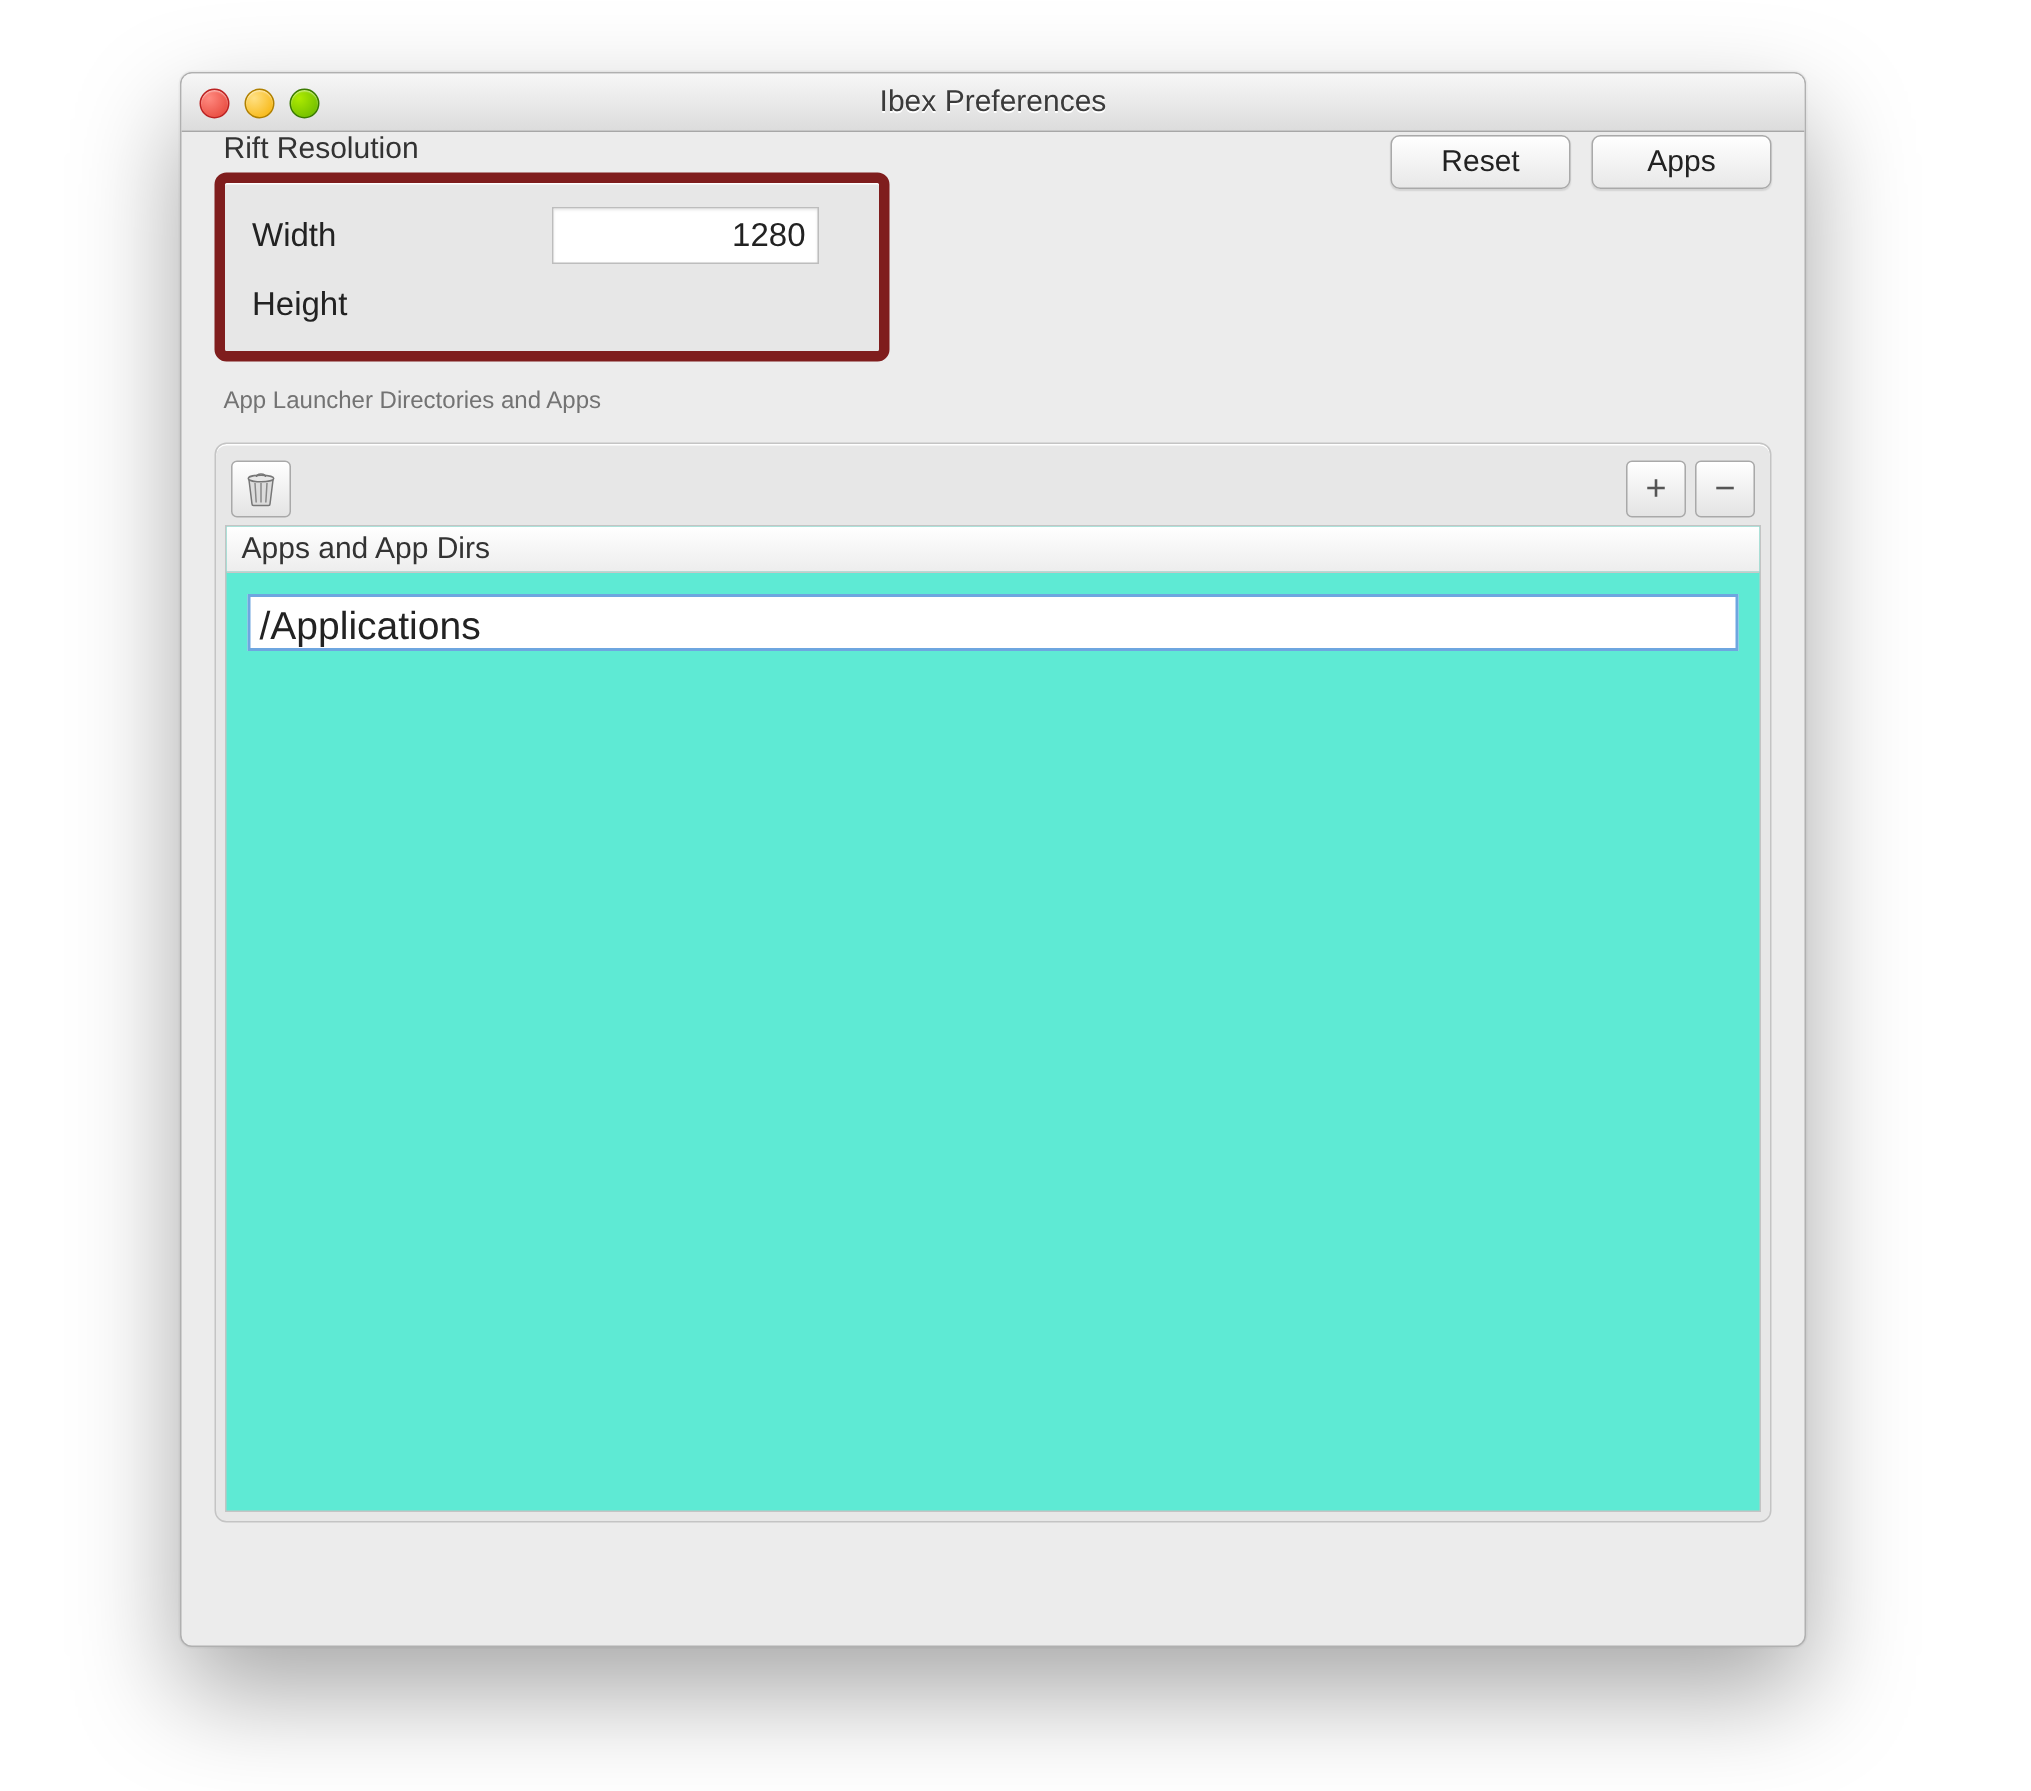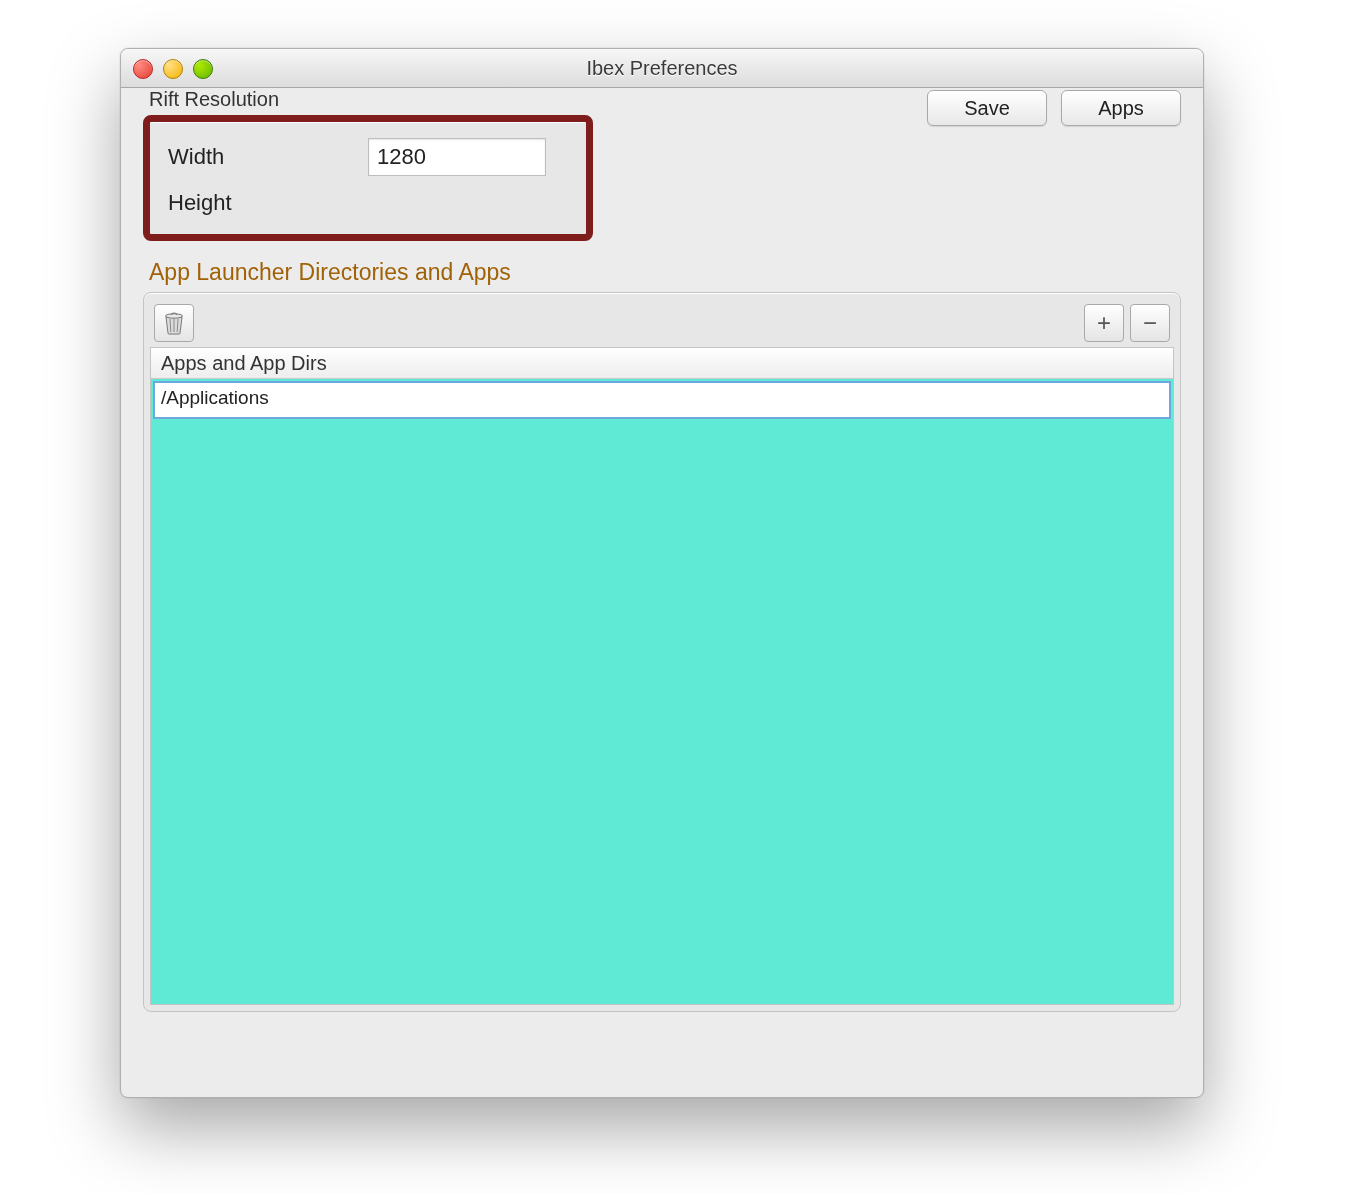--- a/index.html
+++ b/index.html
@@ -91,21 +91,21 @@
     width: 200px;
     font-size: 22px;
     color: #222;
   }
   .text-input {
     width: 160px;
     height: 32px;
     border: 1px solid #bdbdbd;
     background: #ffffff;
     font-size: 22px;
-    text-align: left;
+    text-align: right;
     padding: 2px 8px;
     box-shadow: inset 0 1px 2px rgba(0,0,0,0.1);
     color: #222;
   }
 
   .btn-row {
     display: flex;
     gap: 14px;
     margin-top: 2px;
   }
@@ -116,23 +116,23 @@
     font-size: 20px;
     color: #222;
     background: linear-gradient(to bottom, #ffffff, #e8e8e8);
     border: 1px solid #a9a9a9;
     border-radius: 6px;
     box-shadow: 0 1px 1px rgba(0,0,0,0.1), inset 0 1px 0 #fff;
     cursor: default;
   }
 
   .section2-label {
-    font-size: 23px;
-    color: #a16207;
-    margin: 18px 0 6px 6px;
+    font-size: 16px;
+    color: #737373;
+    margin: 18px 0 18px 6px;
   }
 
   
   .list-panel {
     background: #e7e7e7;
     border: 1px solid #c4c4c4;
     border-radius: 8px;
     padding: 6px;
     box-shadow: inset 0 1px 0 #fff;
   }
@@ -179,23 +179,23 @@
     align-items: center;
     padding: 0 10px;
     font-size: 20px;
     color: #333;
   }
   .list-body {
     padding: 0;
   }
   .list-row {
     border: 2px solid #6ea6e0;
-    margin: 2px;
+    margin: 14px;
     padding: 4px 6px 0 6px;
-    font-size: 19px;
+    font-size: 26px;
     color: #222;
     height: 30px;
     overflow: hidden;
     background: #fff;
     position: relative;
   }
   .list-row-text {
     position: relative;
     top: 0;
   }
@@ -225,21 +225,21 @@
             <div class="form-label">Width</div>
             <input class="text-input" type="text" value="1280" style="">
           </div>
           <div class="form-row">
             <div class="form-label">Height</div>
           </div>
         </div>
       </div>
 
       <div class="btn-row">
-        <button class="mac-button">Save</button>
+        <button class="mac-button">Reset</button>
         <button class="mac-button">Apps</button>
       </div>
     </div>
 
     <div class="section2-label">App Launcher Directories and Apps</div>
 
     <div class="list-panel">
       <div class="toolbar">
         <div class="tool-left">
           <div class="tool-btn">

